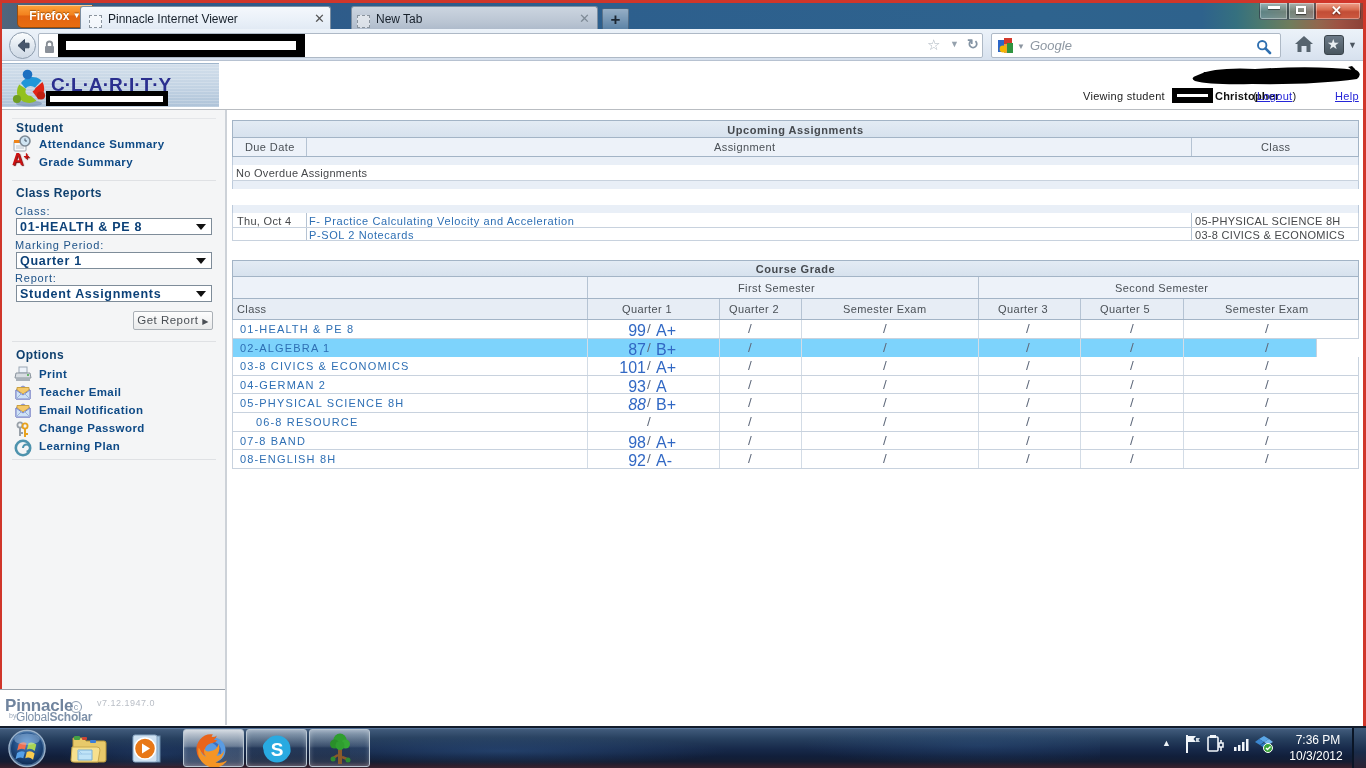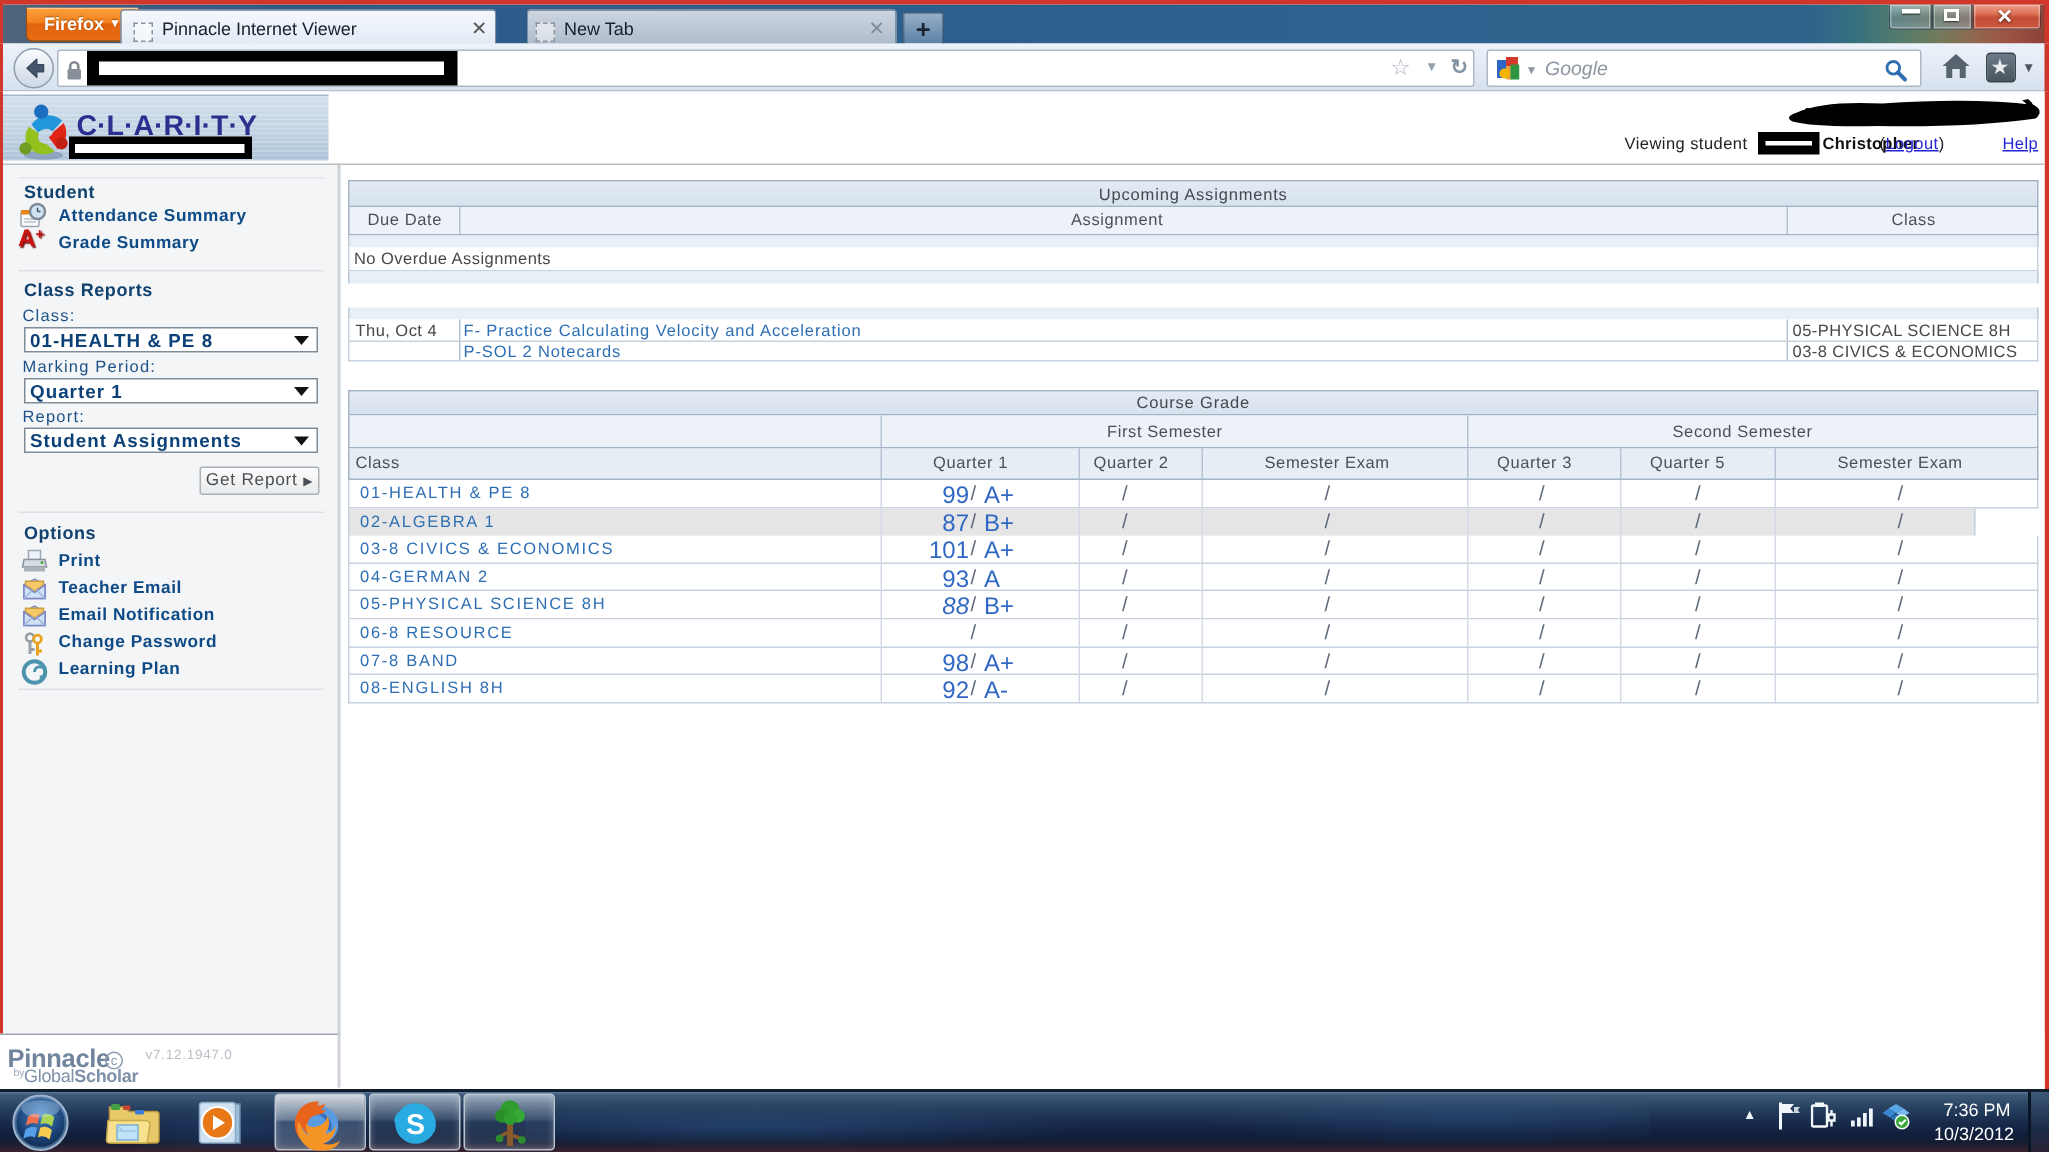--- a/index.html
+++ b/index.html
@@ -56,21 +56,21 @@
 #sidebar{left:0;top:49px;width:225px;height:579px;background:#f4f5f6;border-right:2px solid #cdd2d8;}
 .sbhead{font-size:12px;font-weight:bold;color:#10416f;letter-spacing:.4px;}
 .sblink{font-size:11.5px;font-weight:bold;color:#0e4a86;letter-spacing:.4px;}
 .sblabel{font-size:11px;color:#1d5288;letter-spacing:.8px;}
 .dd{position:absolute;left:14px;width:196px;height:17px;background:#fff;border:1px solid #7e8c99;}
 .ddt{position:absolute;left:5px;top:1px;font-size:12.5px;font-weight:bold;color:#0c4178;letter-spacing:.7px;white-space:nowrap;}
 .ddarr{position:absolute;right:5px;top:5px;width:0;height:0;border-left:5px solid transparent;border-right:5px solid transparent;border-top:6px solid #111;}
 #getreport{left:131px;top:201px;width:80px;height:19px;background:linear-gradient(180deg,#fdfdfd,#e9eaeb);
  border:1px solid #aab0b6;border-radius:2px;font-size:11.5px;color:#4a4f55;text-align:center;line-height:17px;letter-spacing:.5px;}
 .band-title{background:linear-gradient(180deg,#e3ebf4,#d7e2ee);border:1px solid #a3b4c6;
- font-size:11px;font-weight:normal;color:#45494e;text-align:center;letter-spacing:.55px;}
+ font-size:11px;font-weight:bold;color:#45494e;text-align:center;letter-spacing:.55px;}
 .band-head{background:#edf2f9;}
 .band-gap{background:#e9eff7;border-left:1px solid #bccadb;border-right:1px solid #bccadb;}
 .trow{background:#fff;border:1px solid #c8d2de;border-top:none;}
 .tcell-line{position:absolute;top:0;width:1px;height:100%;background:#b5c3d3;}
 .t11{font-size:11px;color:#46484b;letter-spacing:.3px;white-space:nowrap;}
 .thd{font-size:11px;color:#4a5056;letter-spacing:.4px;}
 .lnk{font-size:11px;color:#2e6fb4;letter-spacing:.6px;white-space:nowrap;}
 .clslnk{font-size:11px;color:#2e6fb4;letter-spacing:1.15px;white-space:nowrap;}
 .grd{font-size:16px;color:#3168c4;letter-spacing:0px;white-space:nowrap;}
 .slsh{font-size:13.5px;color:#606a7c;}
@@ -311,21 +311,21 @@
 <span class="clslnk abs" style="left:7px;top:3px;">01-HEALTH &amp; PE 8</span>
 <div class="grd abs" style="left:351px;top:2px;width:62px;text-align:right;">99</div>
 <span class="slsh abs" style="left:414px;top:1px;">/</span>
 <span class="grd abs" style="left:423px;top:2px;">A+</span>
 <span class="slsh abs" style="left:515px;top:1px;">/</span>
 <span class="slsh abs" style="left:650px;top:1px;">/</span>
 <span class="slsh abs" style="left:793px;top:1px;">/</span>
 <span class="slsh abs" style="left:897px;top:1px;">/</span>
 <span class="slsh abs" style="left:1032px;top:1px;">/</span>
 </div>
-<div class="abs" style="left:230px;top:278px;width:1085px;height:18.6px;background:#e5e5e5;border:1px solid #c8d2de;border-top:none;">
+<div class="abs" style="left:230px;top:278px;width:1085px;height:18.6px;background:#7dd3fc;border:1px solid #c8d2de;border-top:none;">
 <div class="tcell-line" style="left:354px;background:#d3dce6;"></div>
       <div class="tcell-line" style="left:486px;background:#d3dce6;"></div>
       <div class="tcell-line" style="left:568px;background:#d3dce6;"></div>
       <div class="tcell-line" style="left:745px;background:#d3dce6;"></div>
       <div class="tcell-line" style="left:847px;background:#d3dce6;"></div>
       <div class="tcell-line" style="left:950px;background:#d3dce6;"></div>
 <span class="clslnk abs" style="left:7px;top:3px;">02-ALGEBRA 1</span>
 <div class="grd abs" style="left:351px;top:2px;width:62px;text-align:right;">87</div>
 <span class="slsh abs" style="left:414px;top:1px;">/</span>
 <span class="grd abs" style="left:423px;top:2px;">B+</span>
@@ -386,21 +386,21 @@
 <span class="slsh abs" style="left:897px;top:1px;">/</span>
 <span class="slsh abs" style="left:1032px;top:1px;">/</span>
 </div>
 <div class="abs" style="left:230px;top:352.0px;width:1127px;height:18.6px;background:#fff;border:1px solid #c8d2de;border-top:none;">
 <div class="tcell-line" style="left:354px;background:#d3dce6;"></div>
       <div class="tcell-line" style="left:486px;background:#d3dce6;"></div>
       <div class="tcell-line" style="left:568px;background:#d3dce6;"></div>
       <div class="tcell-line" style="left:745px;background:#d3dce6;"></div>
       <div class="tcell-line" style="left:847px;background:#d3dce6;"></div>
       <div class="tcell-line" style="left:950px;background:#d3dce6;"></div>
-<span class="clslnk abs" style="left:7px;top:3px;">06-8 RESOURCE</span>
+<span class="clslnk abs" style="left:23px;top:3px;">06-8 RESOURCE</span>
 <span class="slsh abs" style="left:414px;top:1px;">/</span>
 <span class="slsh abs" style="left:515px;top:1px;">/</span>
 <span class="slsh abs" style="left:650px;top:1px;">/</span>
 <span class="slsh abs" style="left:793px;top:1px;">/</span>
 <span class="slsh abs" style="left:897px;top:1px;">/</span>
 <span class="slsh abs" style="left:1032px;top:1px;">/</span>
 </div>
 <div class="abs" style="left:230px;top:370.6px;width:1127px;height:18.6px;background:#fff;border:1px solid #c8d2de;border-top:none;">
 <div class="tcell-line" style="left:354px;background:#d3dce6;"></div>
       <div class="tcell-line" style="left:486px;background:#d3dce6;"></div>

